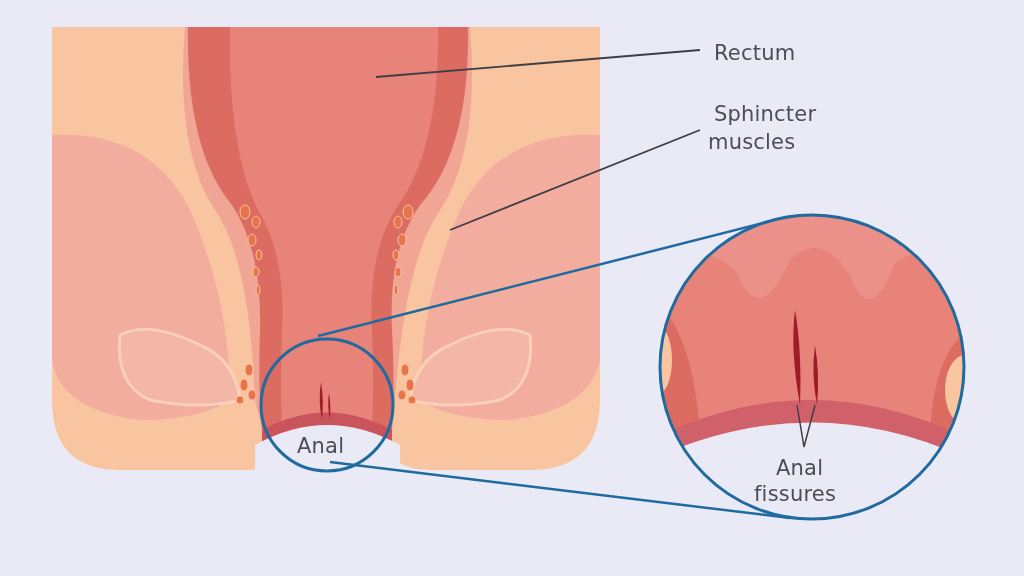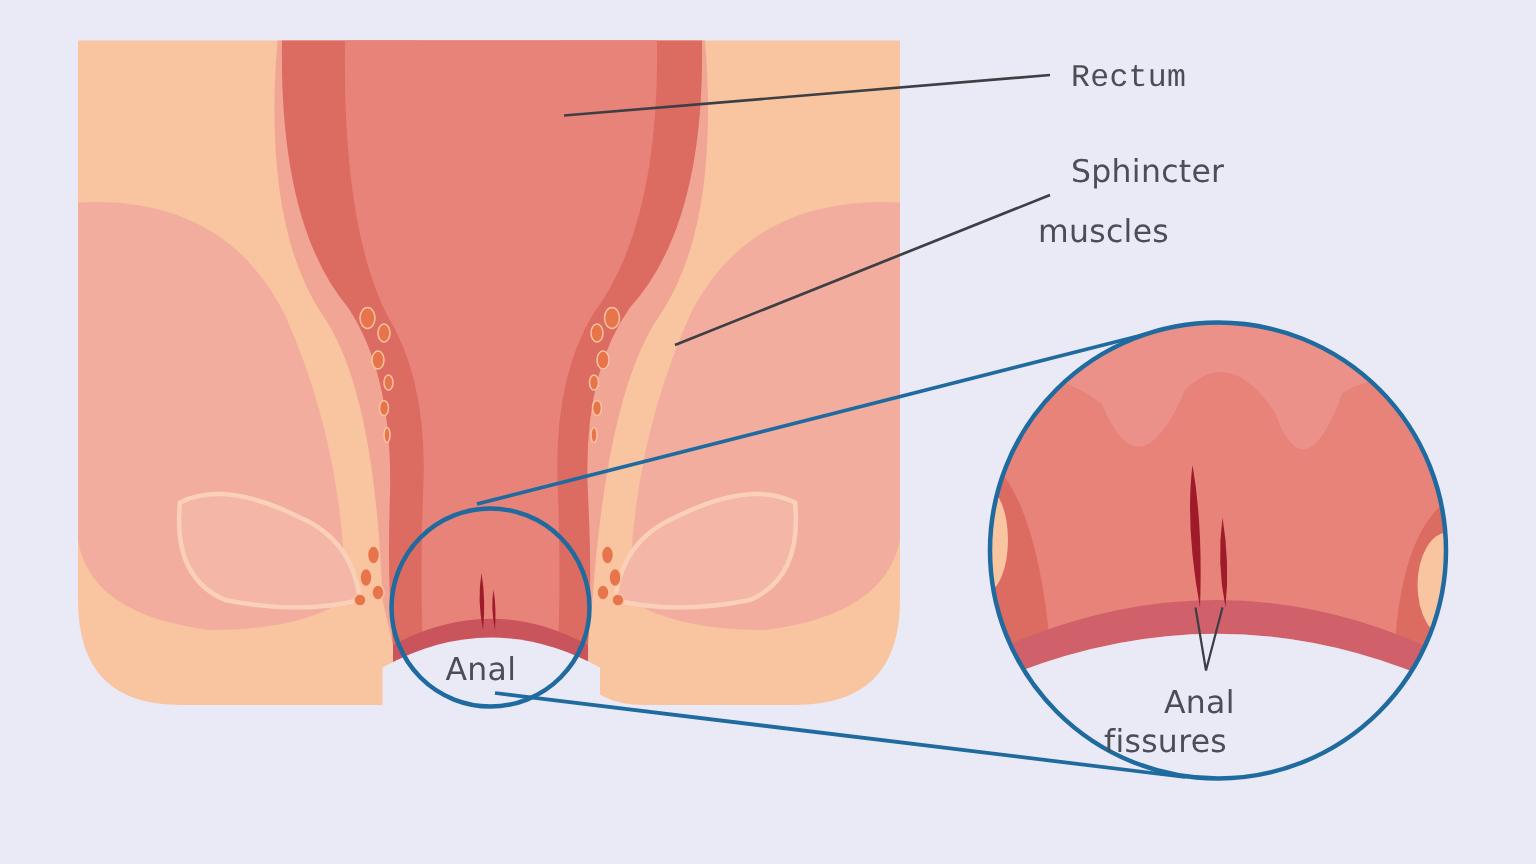--- a/index.html
+++ b/index.html
@@ -85,18 +85,18 @@
     <polyline points="797,405 804,447 815,405" fill="none" stroke="#3d3f44" stroke-width="1.5"></polyline>
   </g>
   <circle cx="812" cy="367" r="152" fill="none" stroke="#1f6a9e" stroke-width="3"></circle>
 
   <g stroke="#3d3f44" stroke-width="1.8">
     <line x1="376" y1="77" x2="700" y2="50"></line>
     <line x1="450" y1="230" x2="700" y2="130"></line>
   </g>
 </svg>
 
-<div class="label" style="left:714px;top:40px;font-family:Liberation Mono, monospace;">Rectum</div>
+<div class="label" style="left:714px;top:40px;">Rectum</div>
 <div class="label" style="left:714px;top:101px;text-align:right;">Sphincter</div>
-<div class="label" style="left:692px;top:129px;margin-top:12px;">muscles</div>
+<div class="label" style="left:708px;top:129px;">muscles</div>
 <div class="label" style="left:297px;top:433px;">Anal</div>
 <div class="label" style="left:776px;top:455px;">Anal</div>
-<div class="label" style="left:736px;top:481px;">fissures</div>
+<div class="label" style="left:754px;top:481px;">fissures</div>
 
 </body></html>

